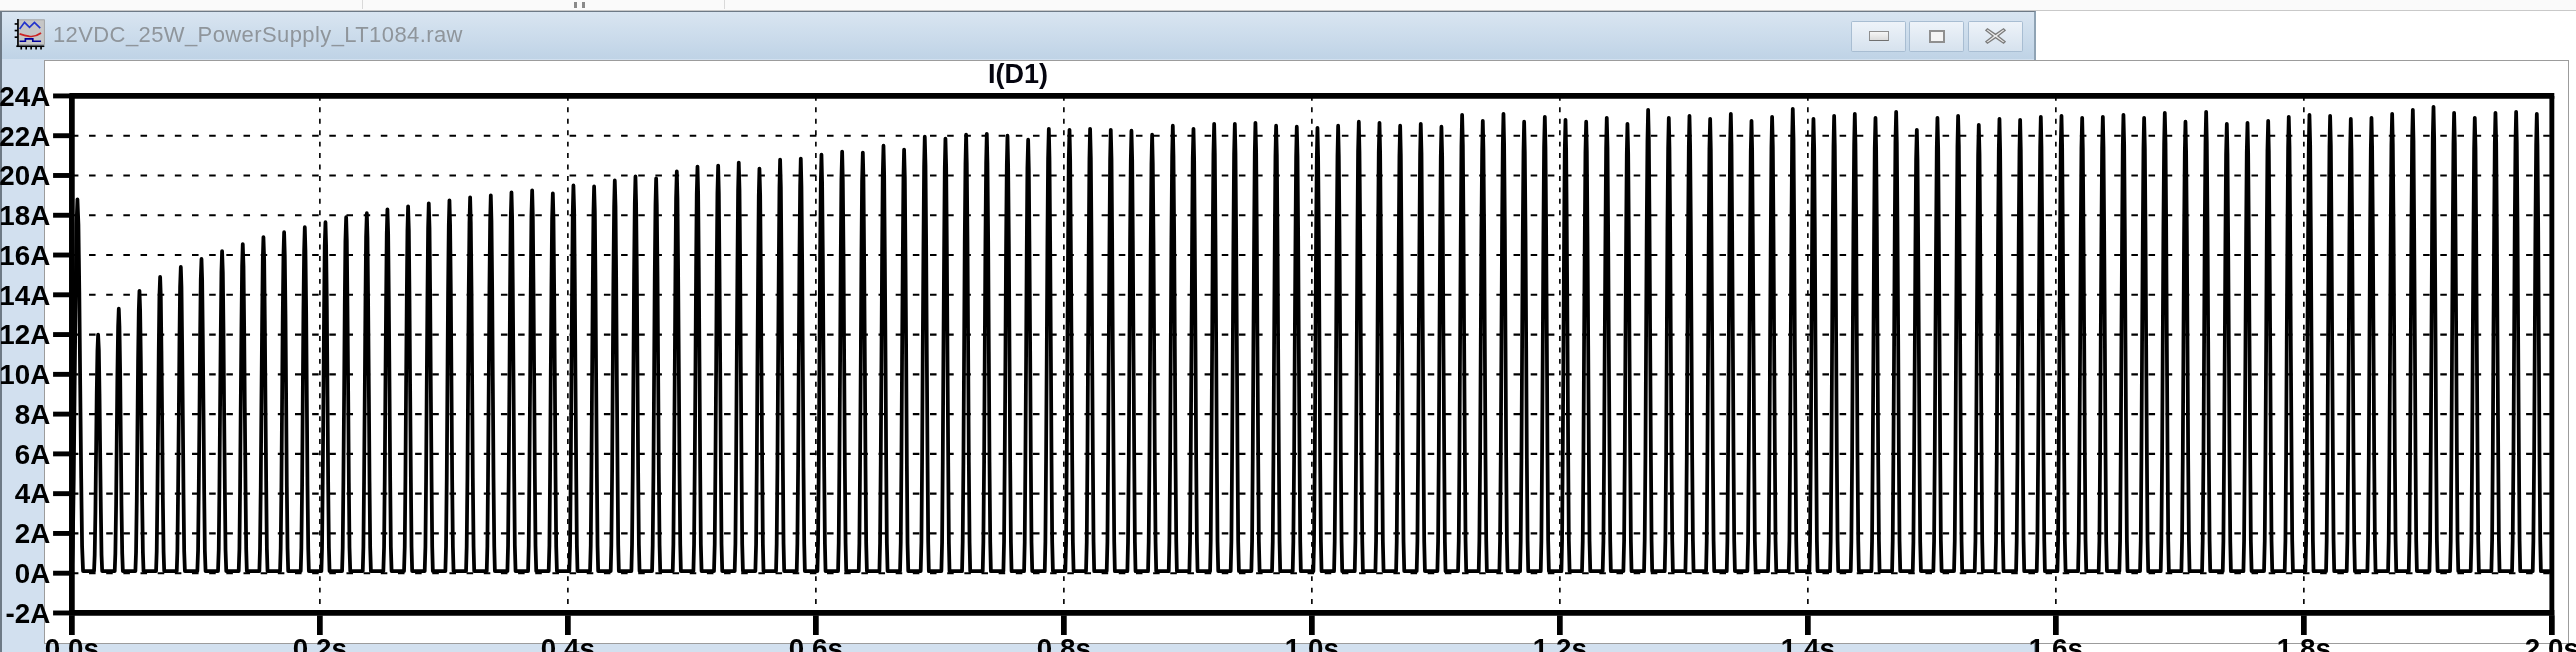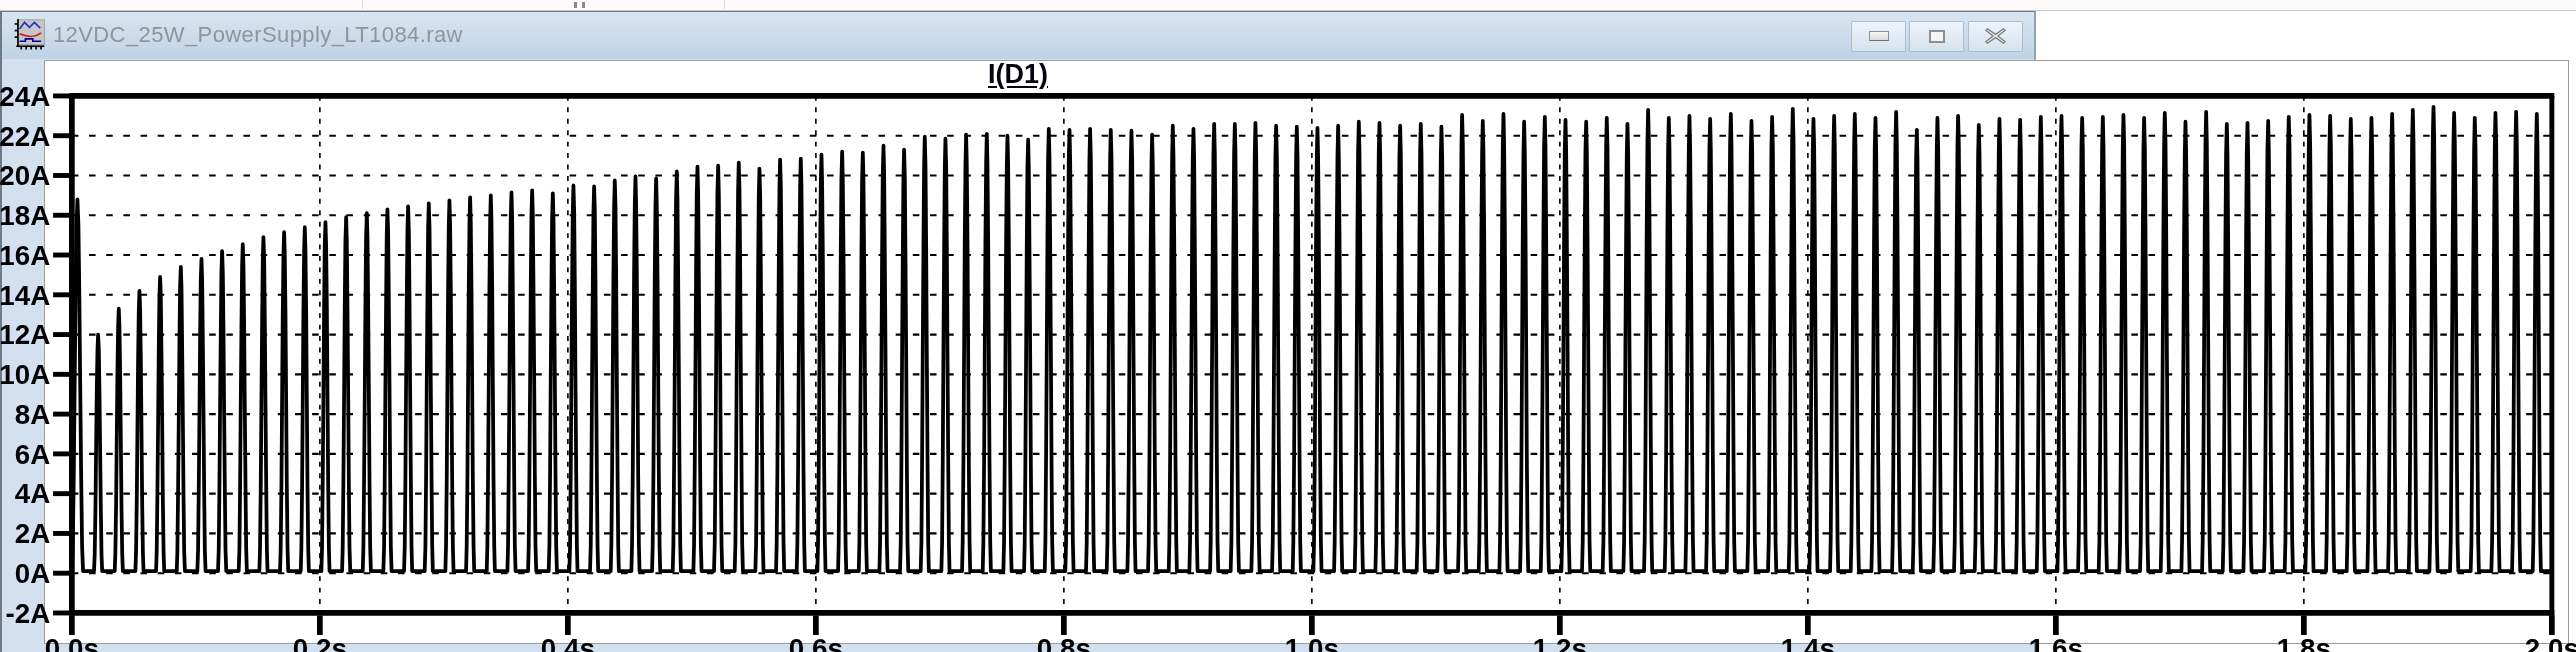--- a/index.html
+++ b/index.html
@@ -24,21 +24,21 @@
     background:linear-gradient(#eef3f9,#d6e2ee);display:flex;align-items:center;justify-content:center;
     padding:0;cursor:default;}
   .glyph-min{width:18px;height:7.4px;background:linear-gradient(#f6f6f6,#dcdcdc);border:0.8px solid #8f8f8f;border-bottom-color:#707070;}
   .glyph-restore{width:16.3px;height:13px;border:2.5px solid #8f8f8f;background:#f4f4f4;box-sizing:border-box;}
 
   
   .plot-panel{position:absolute;left:42px;top:48px;width:2525px;height:584px;
     background:#ffffff;border:0.8px solid #9c9c9c;box-sizing:border-box;}
   .trace-title{position:absolute;left:0;top:49px;width:100%;height:26px;line-height:26px;
     text-align:center;font-size:27px;font-weight:bold;color:#05050f;
-    text-decoration:underline;text-underline-offset:3.3px;}
+    text-underline-offset:3.3px;}
   #plot-svg{position:absolute;left:0;top:48px;width:2576px;height:593px;overflow:visible;}
 </style>
 </head>
 <body>
 
 <div class="screen">
 
   <div class="top-strip">
     <div class="sep" id="sep0" style="left: 362px;"></div>
     <div class="sep" id="sep1" style="left: 724px;"></div>

